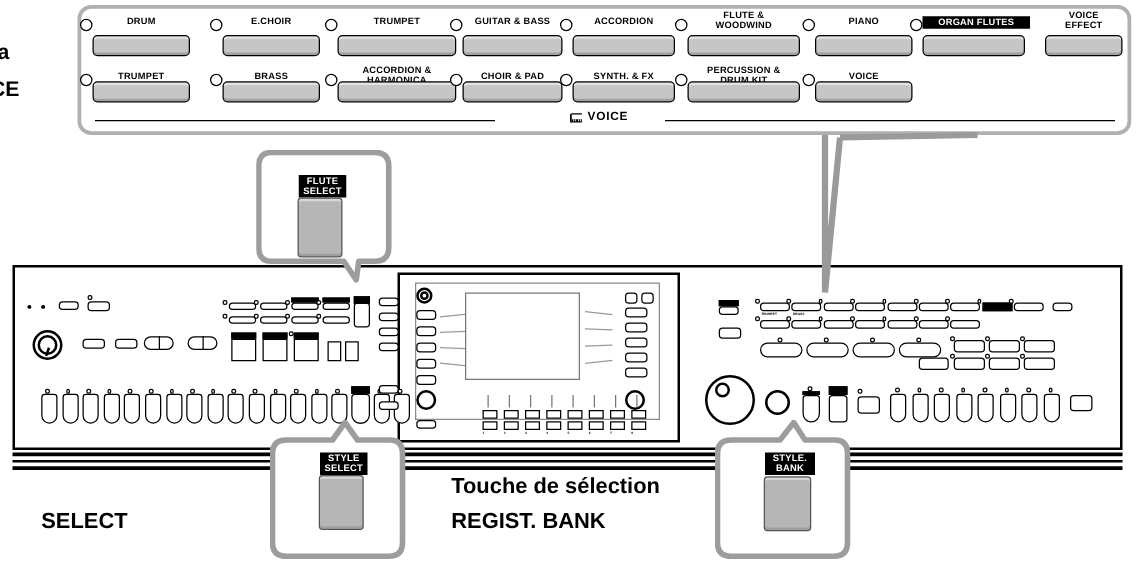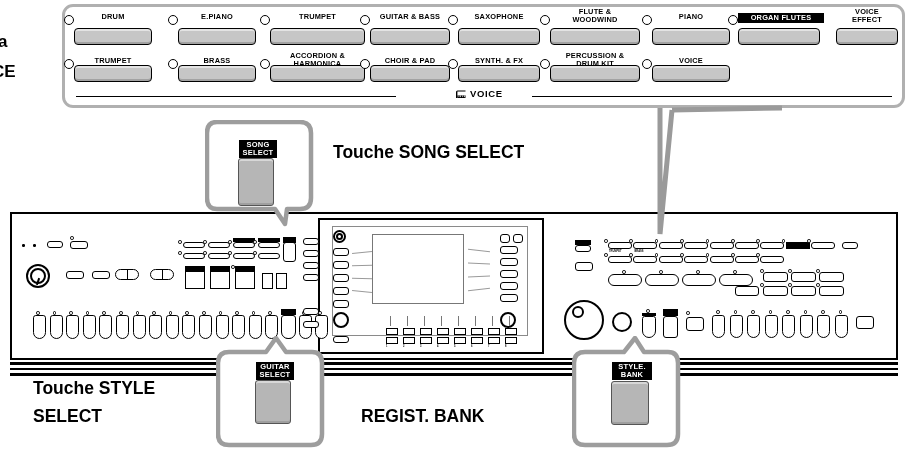--- a/index.html
+++ b/index.html
@@ -84,30 +84,30 @@
     <rect x="5.2" y="6.4" width="0.7" height="1.7" fill="#fff"></rect>
     <rect x="7.4" y="6.4" width="0.7" height="1.7" fill="#fff"></rect>
     <rect x="9.0" y="6.4" width="0.7" height="1.7" fill="#fff"></rect>
   </svg>
   <div id="voice-word">VOICE</div>
   <div id="voice-buttons">
       <div class="vled" style="left: 64px; top: 15px;"></div>
       <div class="vlabel" style="left: 74px; width: 78px; top: 13px;">DRUM</div>
       <div class="vkey" style="left: 74px; top: 28px; width: 78px; height: 17px;"></div>
       <div class="vled" style="left: 168px; top: 15px;"></div>
-      <div class="vlabel" style="left: 178px; width: 78px; top: 13px;">E.PIANO</div>
+      <div class="vlabel" style="left: 178px; width: 78px; top: 13px;">E.CHOIR</div>
       <div class="vkey" style="left: 178px; top: 28px; width: 78px; height: 17px;"></div>
       <div class="vled" style="left: 260px; top: 15px;"></div>
       <div class="vlabel" style="left: 270px; width: 95px; top: 13px;">TRUMPET</div>
       <div class="vkey" style="left: 270px; top: 28px; width: 95px; height: 17px;"></div>
       <div class="vled" style="left: 360px; top: 15px;"></div>
       <div class="vlabel" style="left: 370px; width: 80px; top: 13px;">GUITAR &amp; BASS</div>
       <div class="vkey" style="left: 370px; top: 28px; width: 80px; height: 17px;"></div>
       <div class="vled" style="left: 448px; top: 15px;"></div>
-      <div class="vlabel" style="left: 458px; width: 82px; top: 13px;">SAXOPHONE</div>
+      <div class="vlabel" style="left: 458px; width: 82px; top: 13px;">ACCORDION</div>
       <div class="vkey" style="left: 458px; top: 28px; width: 82px; height: 17px;"></div>
       <div class="vled" style="left: 540px; top: 15px;"></div>
       <div class="vlabel" style="left: 550px; width: 90px; top: 8px;">FLUTE &amp;
 WOODWIND</div>
       <div class="vkey" style="left: 550px; top: 28px; width: 90px; height: 17px;"></div>
       <div class="vled" style="left: 642px; top: 15px;"></div>
       <div class="vlabel" style="left: 652px; width: 78px; top: 13px;">PIANO</div>
       <div class="vkey" style="left: 652px; top: 28px; width: 78px; height: 17px;"></div>
       <div class="vled" style="left: 728px; top: 15px;"></div>
       <div class="vlabel inv" style="left: 738px; width: 82px; top: 13px;">ORGAN FLUTES</div>
@@ -383,35 +383,34 @@
     </div>
 
   <svg id="overlay">
     <polyline points="660,108 660,234 672,110" fill="none" stroke="#9a9a9a" stroke-width="5"></polyline>
     <polyline points="672,110 782,108" fill="none" stroke="#9a9a9a" stroke-width="5"></polyline>
   </svg>
 
   <svg class="abs" style="left:205px;top:120px;width:120px;height:112px;" viewBox="0 0 120 112">
     <path d="M12 2 H95 Q106 2 106 13 V78 Q106 89 95 89 H82 L80 104 L70 89 H12 Q2 89 2 78 V13 Q2 2 12 2 Z" fill="#fff" stroke="#9d9d9d" stroke-width="4.5" stroke-linejoin="round"></path>
   </svg>
-  <div class="cotag" style="left:239px;top:140px;width:34px;">SONG
+  <div class="cotag" style="left:239px;top:140px;width:34px;">FLUTE
 SELECT</div>
   <div class="cobtn" style="left:238px;top:158px;width:36px;height:48px;"></div>
-  <div class="co-caption" style="left:333px;top:142px;">Touche SONG SELECT</div>
 
   <svg class="abs" style="left:216px;top:336px;width:120px;height:118px;" viewBox="0 0 120 118">
     <path d="M60 2 L70 16 H96 Q106 16 106 27 V98 Q106 109 95 109 H13 Q2 109 2 98 V27 Q2 16 13 16 H50 Z" fill="#fff" stroke="#9d9d9d" stroke-width="4.5" stroke-linejoin="round"></path>
   </svg>
-  <div class="cotag" style="left:256px;top:362px;width:34px;">GUITAR
+  <div class="cotag" style="left:256px;top:362px;width:34px;">STYLE
 SELECT</div>
   <div class="cobtn" style="left:255px;top:380px;width:36px;height:44px;"></div>
-  <div class="co-caption" style="left:33px;top:378px;">Touche STYLE</div>
   <div class="co-caption" style="left:33px;top:406px;">SELECT</div>
 
   <svg class="abs" style="left:572px;top:336px;width:120px;height:118px;" viewBox="0 0 120 118">
     <path d="M63 2 L72 16 H96 Q106 16 106 27 V98 Q106 109 95 109 H13 Q2 109 2 98 V27 Q2 16 13 16 H52 Z" fill="#fff" stroke="#9d9d9d" stroke-width="4.5" stroke-linejoin="round"></path>
   </svg>
   <div class="cotag" style="left:612px;top:362px;width:36px;">STYLE.
 BANK</div>
   <div class="cobtn" style="left:611px;top:381px;width:38px;height:44px;"></div>
+  <div class="co-caption" style="left:361px;top:378px;">Touche de sélection</div>
   <div class="co-caption" style="left:361px;top:406px;">REGIST. BANK</div>
 
 </div>
 
 </body></html>

